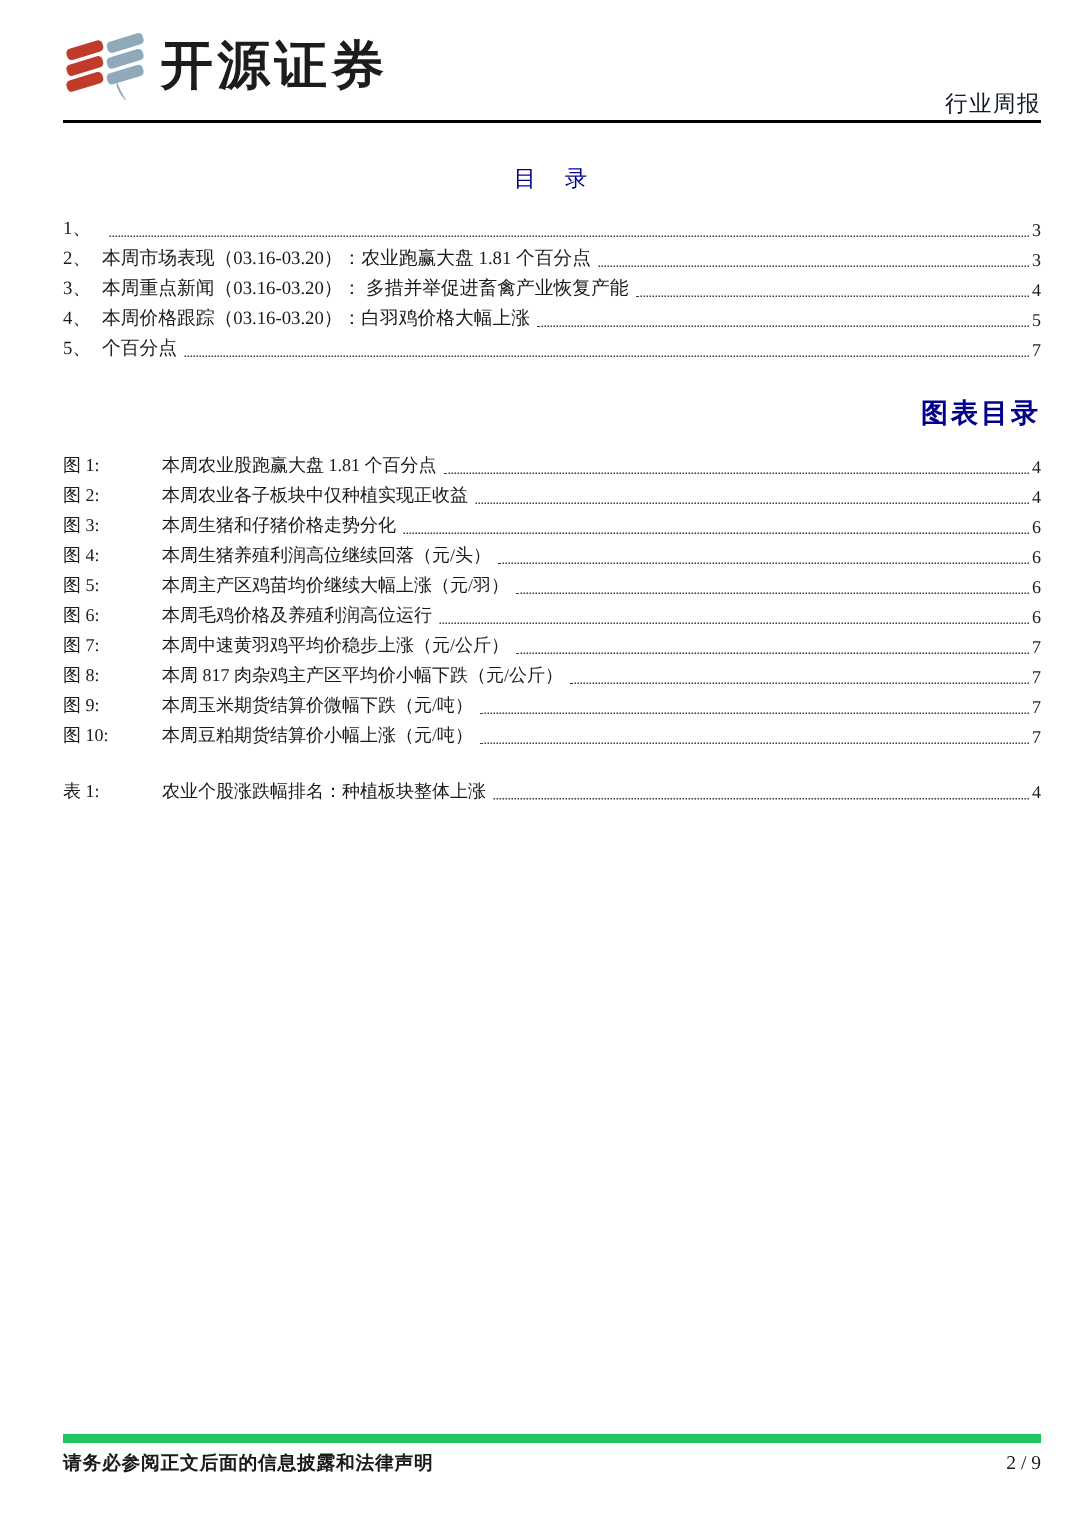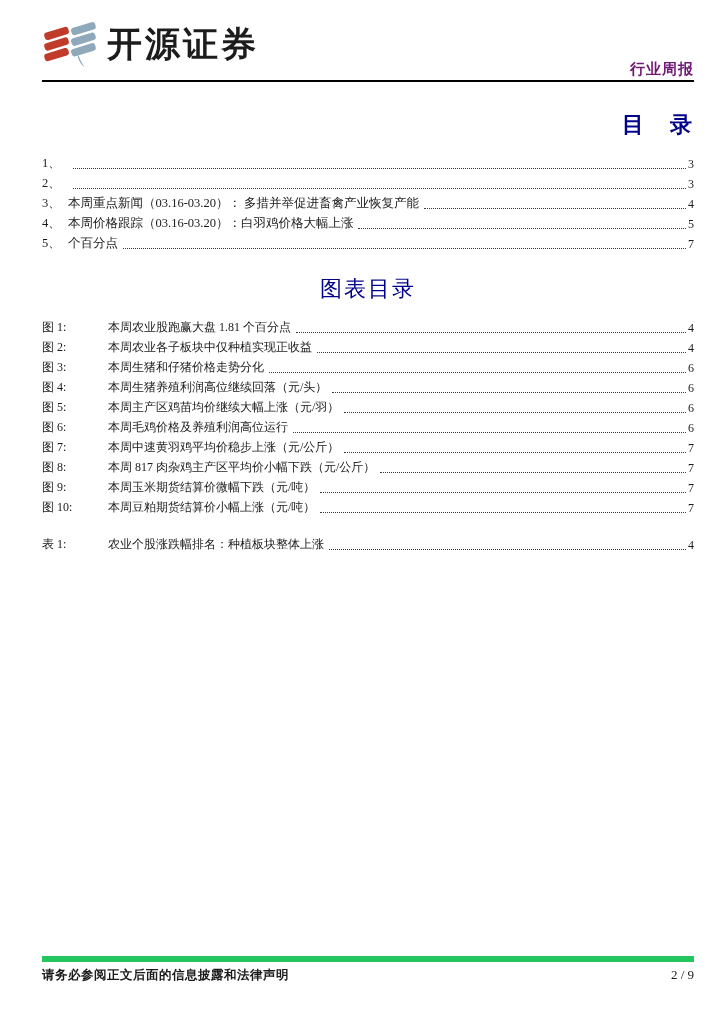--- a/index.html
+++ b/index.html
@@ -30,40 +30,40 @@
     font-weight: 900;
     font-size: 35px;
     letter-spacing: 3px;
     color: #1c1c1c;
     line-height: 48px;
   }
   .report-type {
     position: absolute;
     right: 0; bottom: 1px;
     font-size: 15px;
-    font-weight: bold;
-    color: #701a75;
+    font-weight: normal;
+    color: #0f172a;
     letter-spacing: 1px;
   }
 
   
   .toc-title {
     margin: 28px 0 12px;
+    text-align: center;
+    color: #00008B;
+    font-size: 15px;
+    font-weight: normal;
+    letter-spacing: 2px;
+  }
+  .fig-title {
+    margin: 22px 0 12px;
     text-align: right;
     color: #00008B;
-    font-size: 22px;
+    font-size: 18px;
     font-weight: bold;
-    letter-spacing: 2px;
-  }
-  .fig-title {
-    margin: 22px 0 12px;
-    text-align: center;
-    color: #00008B;
-    font-size: 22px;
-    font-weight: normal;
     letter-spacing: 2px;
   }
 
   
   .toc-list, .fig-list { display: block; }
   .toc-row {
     display: flex;
     align-items: flex-end;
     height: 20px;
     font-size: 12.5px;
@@ -125,20 +125,21 @@
   <div class="toc-title">目　录</div>
 
   <div class="toc-list">
     <div class="toc-row">
       <span class="toc-num">1、</span>
       <span class="leader"></span>
       <span class="pagenum">3</span>
     </div>
     <div class="toc-row">
       <span class="toc-num">2、</span>
+      <span class="toc-text">本周市场表现（03.16-03.20）：农业跑赢大盘 1.81 个百分点</span>
       <span class="leader"></span>
       <span class="pagenum">3</span>
     </div>
     <div class="toc-row">
       <span class="toc-num">3、</span>
       <span class="toc-text">本周重点新闻（03.16-03.20）： 多措并举促进畜禽产业恢复产能</span>
       <span class="leader"></span>
       <span class="pagenum">4</span>
     </div>
     <div class="toc-row">

